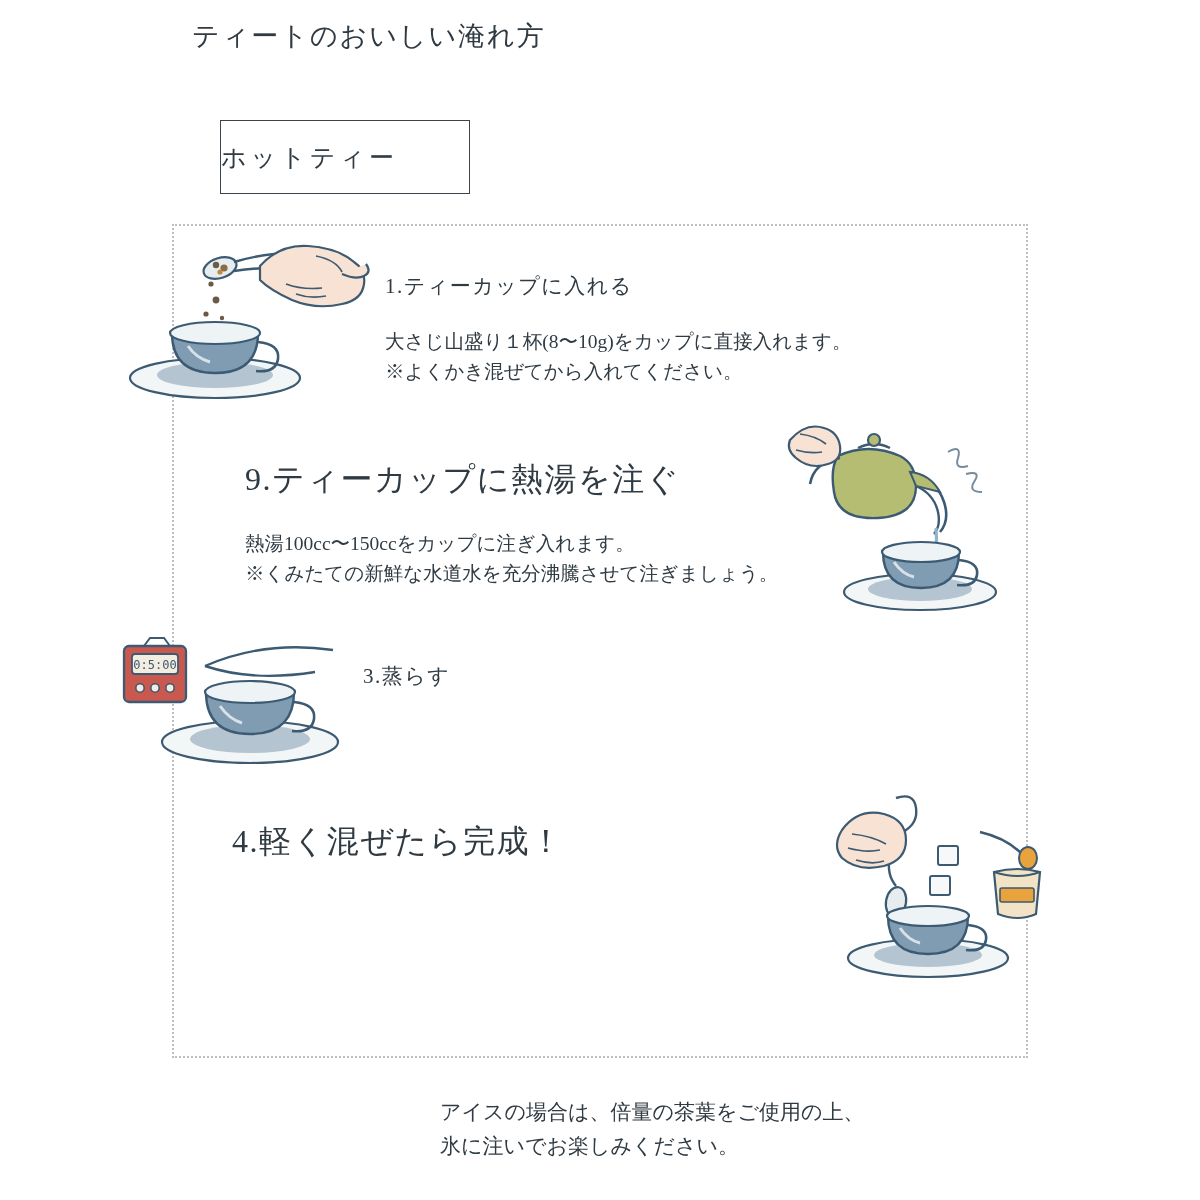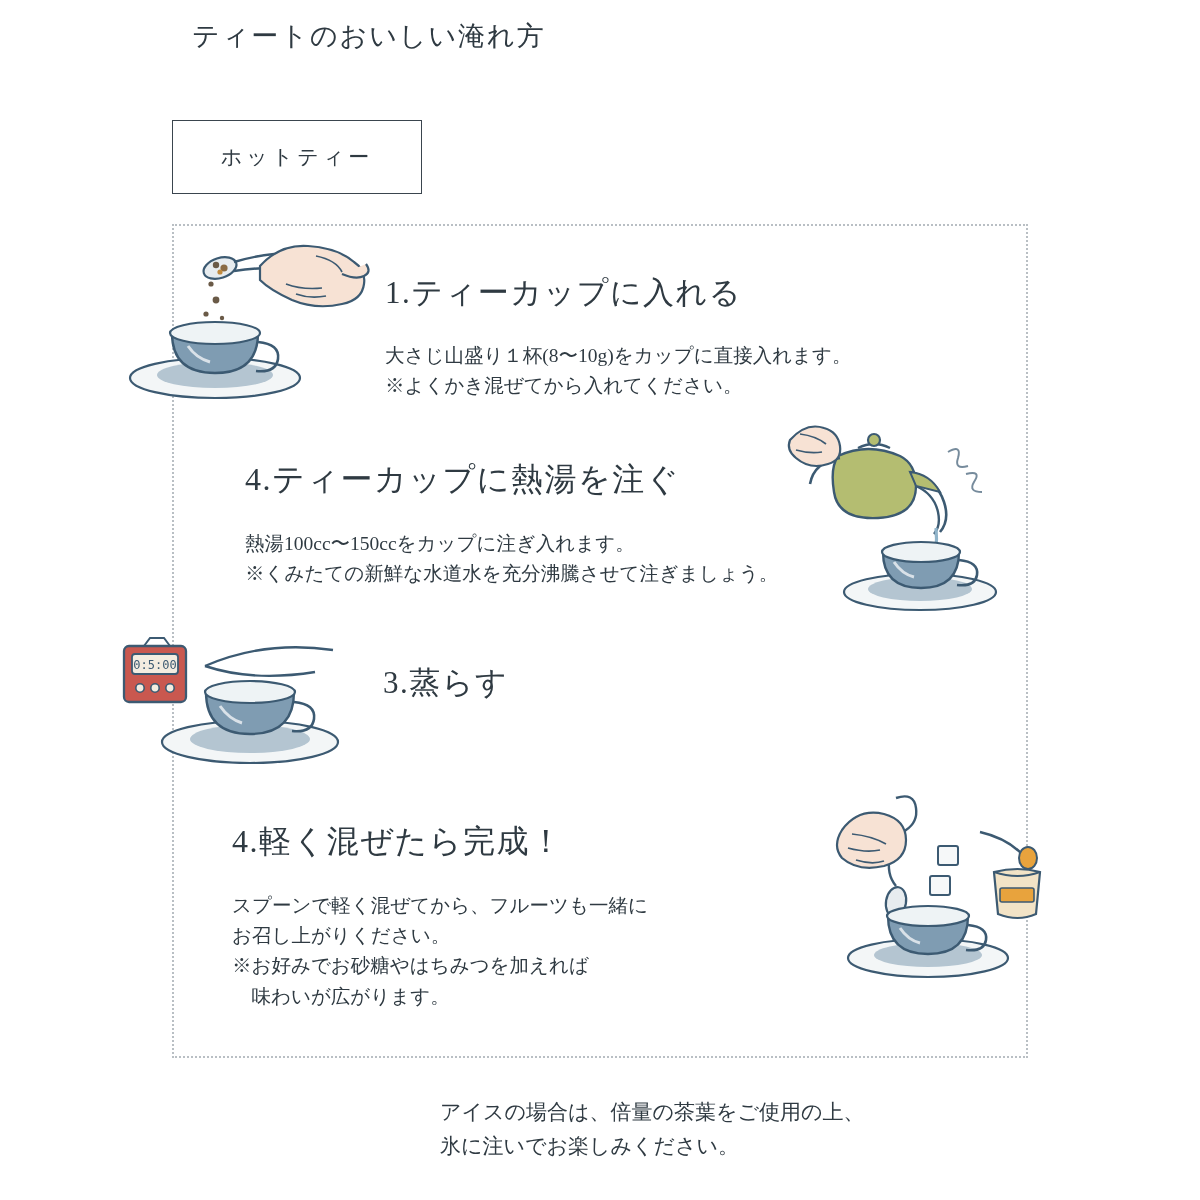--- a/index.html
+++ b/index.html
@@ -33,24 +33,24 @@
     margin-left: 20px;
   }
 
   
   .label-box {
     position: absolute;
     border: 1.6px solid #3a454e;
     background: #fff;
     display: flex;
     align-items: center;
-    justify-content: center;
     letter-spacing: 4px;
-    font-size: 21px;
-    color: #2f3a42;
+    font-size: 25px;
+    color: #2f3a42;
+    margin-left: 48px;
   }
   #hot-label-box {
     left: 172px;
     top: 120px;
     width: 248px;
     height: 72px;
   }
   #iced-label-box {
     left: 172px;
     top: 1100px;
@@ -67,37 +67,37 @@
     height: 834px;
     border: 2px dotted #b9bfc4;
     box-sizing: border-box;
   }
 
   
   .step {
     position: absolute;
   }
   .step-title {
-    font-size: 31px;
+    font-size: 21px;
     letter-spacing: 1.5px;
     color: #2f3a42;
     white-space: nowrap;
     margin-bottom: 10px;
   }
   .step-body {
     font-size: 19.5px;
     line-height: 1.55;
     color: #2f3a42;
     white-space: pre-line;
     margin-top: 27px;
   }
 
   #step-1 { left: 385px; top: 272px; }
   #step-2 { left: 245px; top: 458px; }
-  #step-3 { left: 383px; top: 662px; }
+  #step-3 { left: 363px; top: 662px; }
   #step-4 { left: 232px; top: 820px; }
 
   #step-2 .step-title { font-size: 32px; }
   #step-4 .step-title { font-size: 32px; }
 
   
   .iced-note {
     position: absolute;
     left: 440px;
     top: 1096px;
@@ -162,21 +162,21 @@
 
       <path d="M150 28 q20 -22 48 -20 q30 2 46 16 q12 8 10 22 q-2 16 -22 20 q-26 6 -50 -4 q-22 -10 -32 -20 z" fill="#f7e2d4" stroke="#3c5a72" stroke-width="2.2"></path>
       <path d="M176 46 q16 6 36 4" fill="none" stroke="#3c5a72" stroke-width="1.7"></path>
       <path d="M186 56 q14 5 30 2" fill="none" stroke="#3c5a72" stroke-width="1.7"></path>
       <path d="M206 18 q20 4 26 16" fill="none" stroke="#3c5a72" stroke-width="1.7"></path>
       <path d="M232 36 q14 6 22 2 q8 -4 2 -12" fill="#f7e2d4" stroke="#3c5a72" stroke-width="2.2"></path>
     </svg>
   </div>
 
   <div class="step" id="step-2">
-    <div class="step-title">4.ティーカップに熱湯を注ぐ</div>
+    <div class="step-title">9.ティーカップに熱湯を注ぐ</div>
     <div class="step-body">熱湯100cc〜150ccをカップに注ぎ入れます。
 ※くみたての新鮮な水道水を充分沸騰させて注ぎましょう。</div>
   </div>
 
   <div class="illu" id="illu-2">
     <svg width="230" height="215" viewBox="0 0 230 215" xmlns="http://www.w3.org/2000/svg">
 
       <path d="M168 52 q14 -8 10 6 q-4 12 10 8" fill="none" stroke="#3c5a72" stroke-width="2" opacity="0.7"></path>
       <path d="M186 74 q16 -4 8 8 q-6 10 8 10" fill="none" stroke="#3c5a72" stroke-width="2" opacity="0.7"></path>
 
@@ -230,24 +230,20 @@
 
       <path d="M96 74 q0 42 44 42 q44 0 44 -42 z" fill="#7f9cb2" stroke="#3c5a72" stroke-width="2.4"></path>
       <ellipse cx="140" cy="74" rx="45" ry="11" fill="#eef3f5" stroke="#3c5a72" stroke-width="2.2"></ellipse>
       <path d="M184 84 q22 2 20 17 q-2 14 -22 12" fill="none" stroke="#3c5a72" stroke-width="2.6"></path>
       <path d="M110 88 q9 13 22 17" fill="none" stroke="#ffffff" stroke-width="3" opacity="0.7"></path>
     </svg>
   </div>
 
   <div class="step" id="step-4">
     <div class="step-title">4.軽く混ぜたら完成！</div>
-    <div class="step-body">スプーンで軽く混ぜてから、フルーツも一緒に
-お召し上がりください。
-※お好みでお砂糖やはちみつを加えれば
-　味わいが広がります。</div>
   </div>
 
   <div class="illu" id="illu-4">
     <svg width="240" height="200" viewBox="0 0 240 200" xmlns="http://www.w3.org/2000/svg">
 
       <path d="M66 8 q18 -6 20 10 q2 14 -10 22 q-12 8 -16 26 q-4 18 6 30" fill="none" stroke="#3c5a72" stroke-width="2.4"></path>
       <ellipse cx="66" cy="112" rx="10" ry="15" transform="rotate(10 66 112)" fill="#e7ecef" stroke="#3c5a72" stroke-width="2.2"></ellipse>
 
       <path d="M12 40 q16 -22 42 -16 q22 6 22 26 q0 20 -22 26 q-26 6 -42 -8 q-10 -12 0 -28 z" fill="#f7e2d4" stroke="#3c5a72" stroke-width="2.2"></path>
       <path d="M22 44 q20 2 34 10" fill="none" stroke="#3c5a72" stroke-width="1.7"></path>

